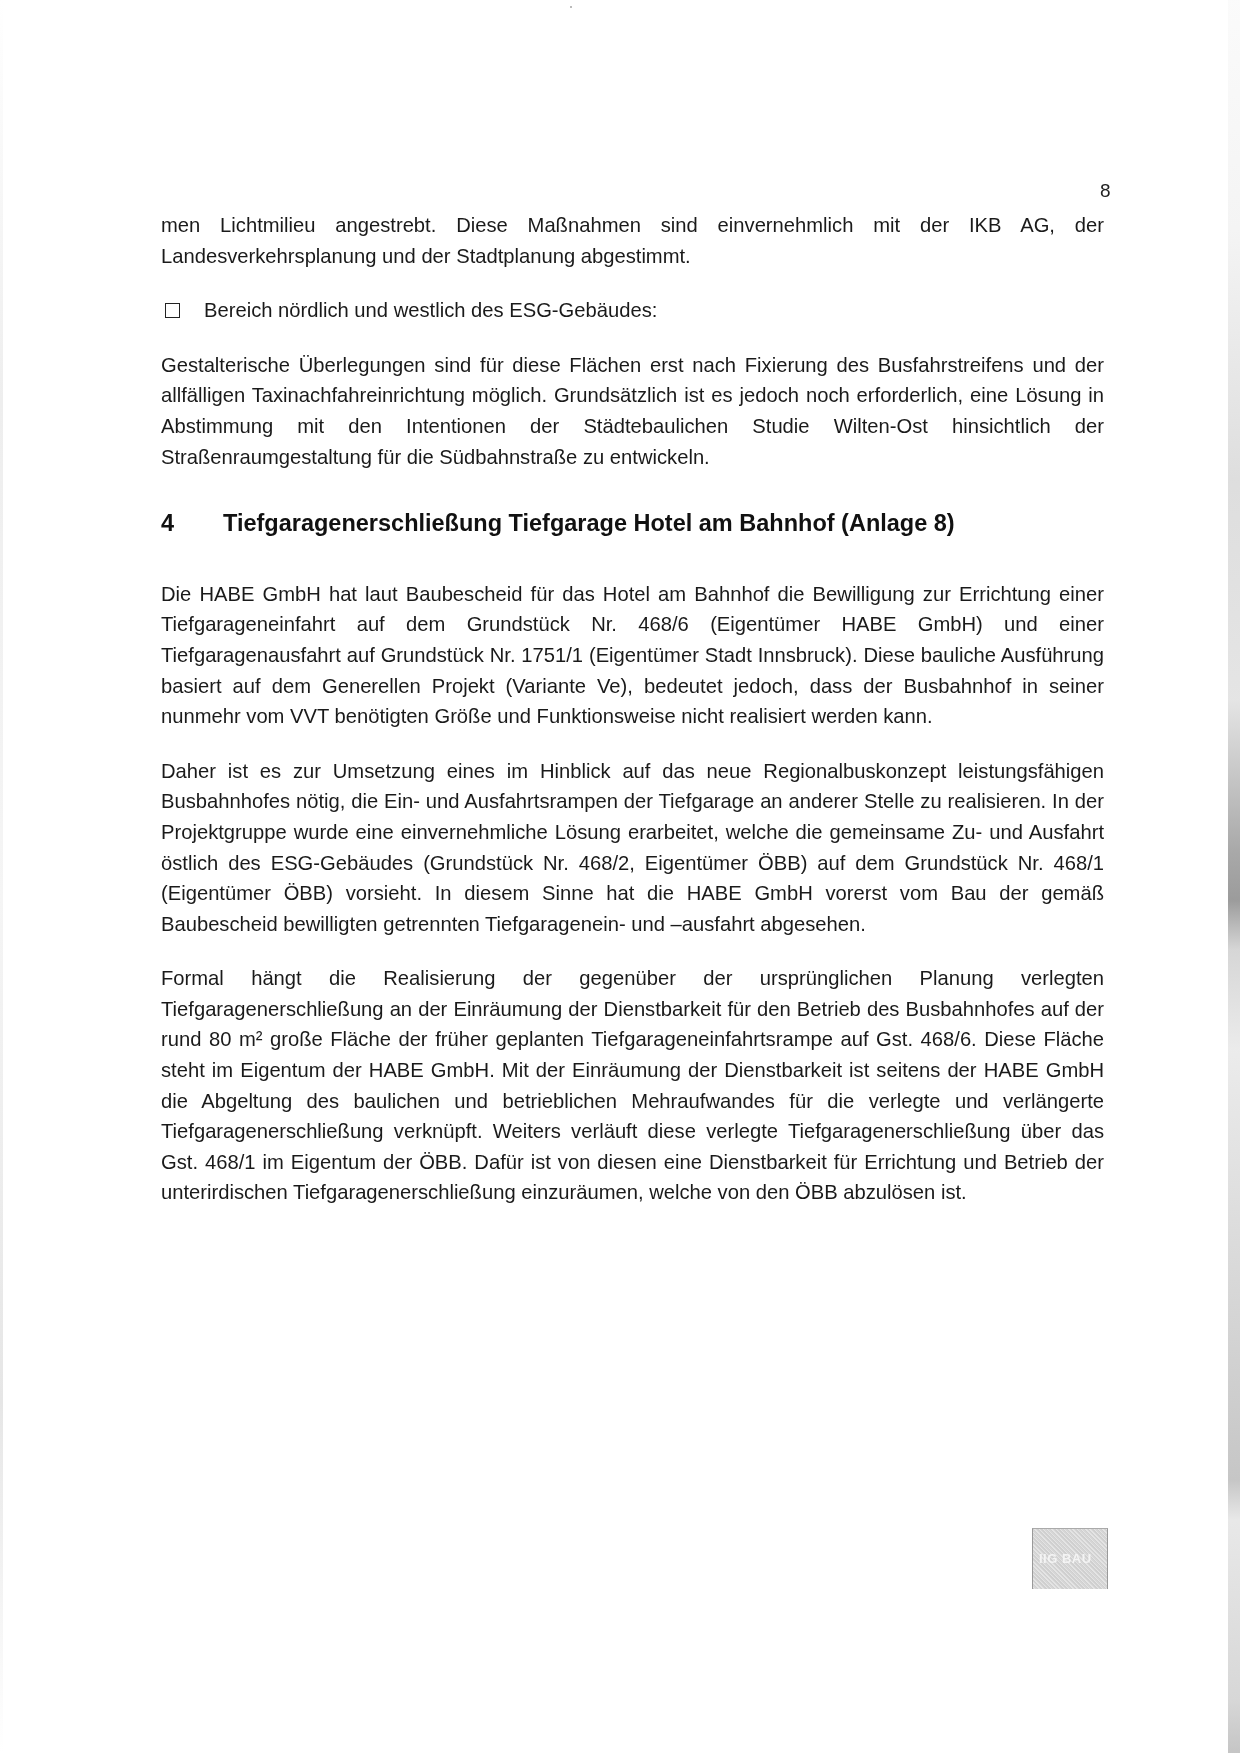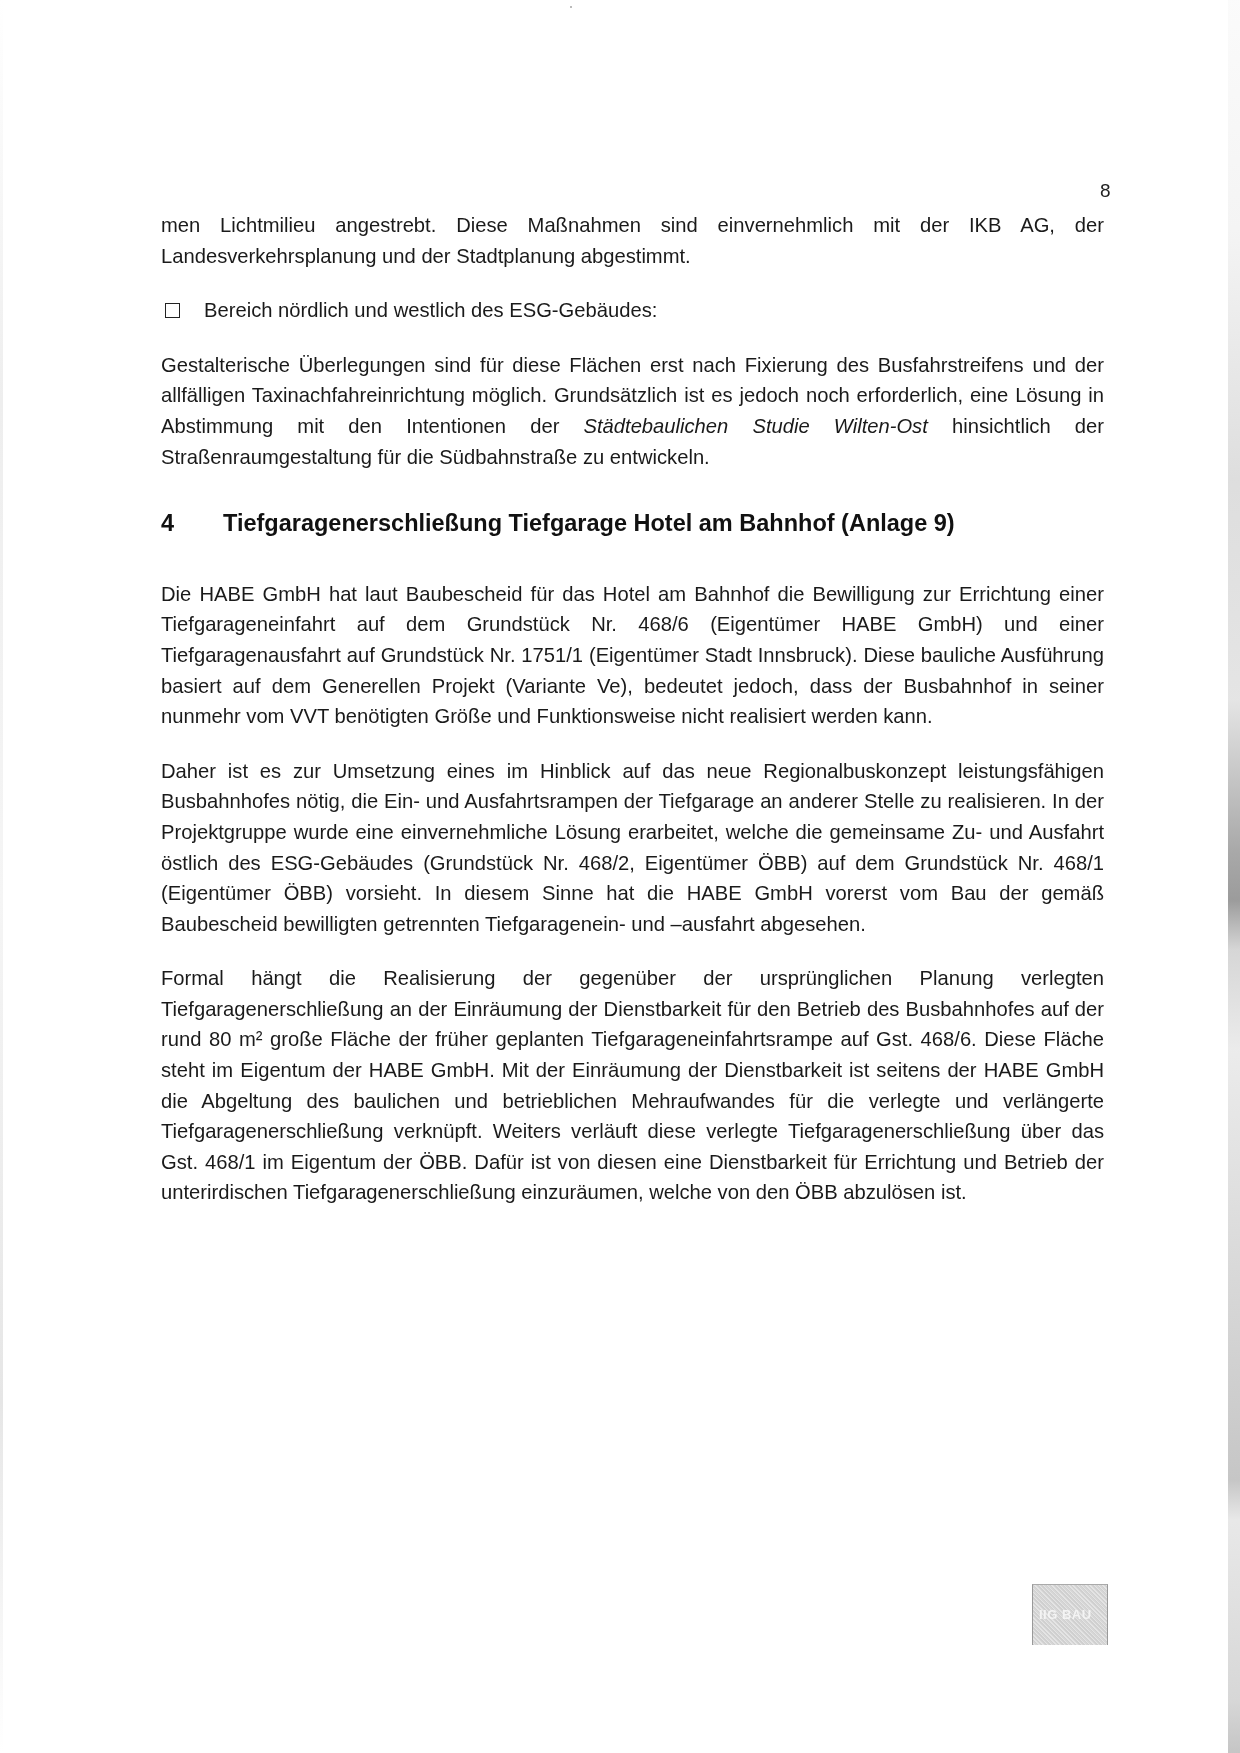--- a/index.html
+++ b/index.html
@@ -32,23 +32,23 @@
   .bullet-line { display: flex; align-items: center; margin-bottom: 24px; text-align: right; }
   .checkbox {
     display: inline-block; width: 13px; height: 13px; border: 1.4px solid #222;
     margin-right: 24px; margin-left: 4px;
   }
   .heading {
     display: flex; align-items: baseline; font-weight: bold; font-size: 23.5px;
     margin-top: 36px; margin-bottom: 40px; color: #111;
   }
   .heading-num { width: 62px; }
-  .italic { font-style: italic; }
+  .italic { }
   .stamp {
-    position: absolute; left: 1032px; top: 1584px; width: 74px; height: 60px;
+    position: absolute; left: 1032px; top: 1528px; width: 74px; height: 60px;
     border-left: 1px solid #999; border-right: 1px solid #999; border-top: 1px solid #aaa;
     background: repeating-linear-gradient(45deg, #cfcfcf 0 1px, #e4e4e4 1px 2px, #d6d6d6 2px 3px);
   }
   .stamp-text {
     position: absolute; left: 6px; top: 22px; font-size: 13px; color: #f4f4f4;
     font-weight: bold; letter-spacing: 0.5px;
   }
   .top-mark { position: absolute; left: 570px; top: 6px; width: 2px; height: 2px; background: #bbb; }
 </style>
 </head>
@@ -65,21 +65,21 @@
 
   <div class="bullet-line">
     <span class="checkbox"></span>
     <span>Bereich nördlich und westlich des ESG-Gebäudes:</span>
   </div>
 
   <p class="para"><span>Gestalterische Überlegungen sind für diese Flächen erst nach Fixierung des Busfahrstreifens und der allfälligen Taxinachfahreinrichtung möglich. Grundsätzlich ist es jedoch noch erforderlich, eine Lösung in Abstimmung mit den Intentionen der </span><span class="italic">Städtebaulichen Studie Wilten-Ost</span><span> hinsichtlich der Straßenraumgestaltung für die Südbahnstraße zu entwickeln.</span></p>
 
   <div class="heading">
     <span class="heading-num">4</span>
-    <span>Tiefgaragenerschließung Tiefgarage Hotel am Bahnhof (Anlage 9)</span>
+    <span>Tiefgaragenerschließung Tiefgarage Hotel am Bahnhof (Anlage 8)</span>
   </div>
 
   <p class="para">Die HABE GmbH hat laut Baubescheid für das Hotel am Bahnhof die Bewilligung zur Errichtung einer Tiefgarageneinfahrt auf dem Grundstück Nr. 468/6 (Eigentümer HABE GmbH) und einer Tiefgaragenausfahrt auf Grundstück Nr. 1751/1 (Eigentümer Stadt Innsbruck). Diese bauliche Ausführung basiert auf dem Generellen Projekt (Variante Ve), bedeutet jedoch, dass der Busbahnhof in seiner nunmehr vom VVT benötigten Größe und Funktionsweise nicht realisiert werden kann.</p>
   <p class="para">Daher ist es zur Umsetzung eines im Hinblick auf das neue Regionalbuskonzept leistungsfähigen Busbahnhofes nötig, die Ein- und Ausfahrtsrampen der Tiefgarage an anderer Stelle zu realisieren. In der Projektgruppe wurde eine einvernehmliche Lösung erarbeitet, welche die gemeinsame Zu- und Ausfahrt östlich des ESG-Gebäudes (Grundstück Nr. 468/2, Eigentümer ÖBB) auf dem Grundstück Nr. 468/1 (Eigentümer ÖBB) vorsieht. In diesem Sinne hat die HABE GmbH vorerst vom Bau der gemäß Baubescheid bewilligten getrennten Tiefgaragenein- und –ausfahrt abgesehen.</p>
   <p class="para">Formal hängt die Realisierung der gegenüber der ursprünglichen Planung verlegten Tiefgaragenerschließung an der Einräumung der Dienstbarkeit für den Betrieb des Busbahnhofes auf der rund 80 m² große Fläche der früher geplanten Tiefgarageneinfahrtsrampe auf Gst. 468/6. Diese Fläche steht im Eigentum der HABE GmbH. Mit der Einräumung der Dienstbarkeit ist seitens der HABE GmbH die Abgeltung des baulichen und betrieblichen Mehraufwandes für die verlegte und verlängerte Tiefgaragenerschließung verknüpft. Weiters verläuft diese verlegte Tiefgaragenerschließung über das Gst. 468/1 im Eigentum der ÖBB. Dafür ist von diesen eine Dienstbarkeit für Errichtung und Betrieb der unterirdischen Tiefgaragenerschließung einzuräumen, welche von den ÖBB abzulösen ist.</p>
 </div>
 
 <div class="stamp">
   <span class="stamp-text">IIG BAU</span>
 </div>

